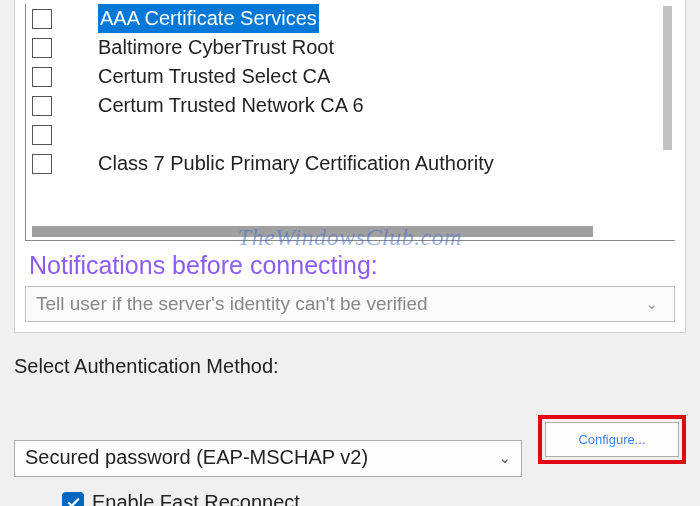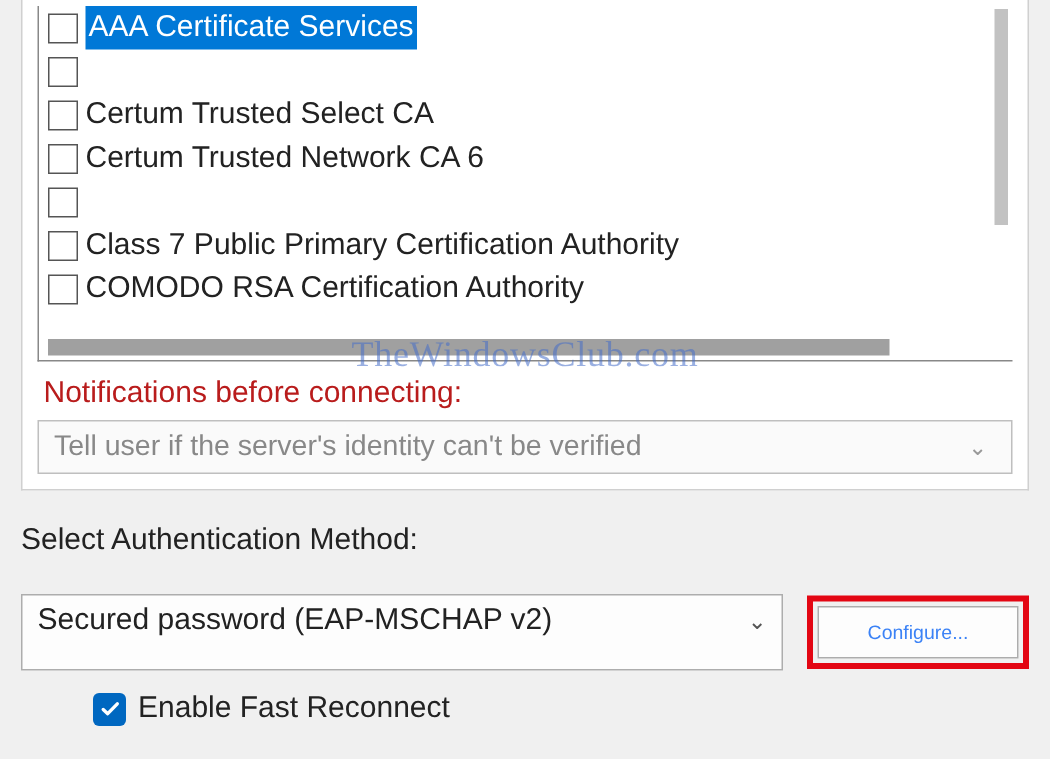--- a/index.html
+++ b/index.html
@@ -40,20 +40,21 @@
     }
 
     .cert-item {
       display: flex;
       align-items: center;
       height: 29px;
       font-size: 20px;
       line-height: 29px;
       color: #222;
       white-space: nowrap;
+      gap: 41px;
     }
 
     .cert-item .chk {
       width: 18px;
       height: 18px;
       border: 1px solid #555;
       margin-left: 4px;
       margin-right: 5px;
       background: #fff;
       flex-shrink: 0;
@@ -88,30 +89,31 @@
       background: #a0a0a0;
     }
 
     
     .watermark {
       position: absolute;
       left: 0; right: 0;
       top: 224px;
       text-align: center;
       font-size: 24px;
+      font-style: italic;
       font-family: Georgia, "Times New Roman", serif;
       color: rgba(70, 110, 200, 0.55);
       pointer-events: none;
       letter-spacing: 0.5px;
     }
 
     
     .notif-label {
-      font-size: 20px;
-      color: #b91c1c;
+      font-size: 25px;
+      color: #8b5cf6;
       margin: 10px 0 6px 4px;
     }
 
     .notif-select {
       display: flex;
       align-items: center;
       justify-content: space-between;
       border: 1px solid #bfbfbf;
       background: #fafafa;
       height: 34px;
@@ -143,23 +145,24 @@
     }
 
     .auth-select {
       flex: 1;
       display: flex;
       align-items: center;
       justify-content: space-between;
       height: 33px;
       border: 1px solid #adadad;
       background: #fdfdfd;
-      padding: 0 10px 16px 10px;
-      font-size: 20px;
-      color: #222;
+      padding: 0 10px 2px 10px;
+      font-size: 20px;
+      color: #222;
+      margin-top: 38px;
     }
 
     .auth-select .chevron {
       color: #555;
       font-size: 15px;
     }
 
     .config-wrap {
       border: 4px solid #e30613;
       padding: 3px;
@@ -213,39 +216,36 @@
   <div class="cert-group">
 
     <div class="cert-listbox">
       <div class="cert-list" id="cert-list">
           <div class="cert-item selected">
             <span class="chk"></span>
             <span class="label">AAA Certificate Services</span>
           </div>
           <div class="cert-item">
             <span class="chk"></span>
+            <span class="label">Baltimore CyberTrust Root</span>
           </div>
           <div class="cert-item">
             <span class="chk"></span>
             <span class="label">Certum Trusted Select CA</span>
           </div>
           <div class="cert-item">
             <span class="chk"></span>
             <span class="label">Certum Trusted Network CA 6</span>
           </div>
           <div class="cert-item">
             <span class="chk"></span>
           </div>
           <div class="cert-item">
             <span class="chk"></span>
             <span class="label">Class 7 Public Primary Certification Authority</span>
-          </div>
-          <div class="cert-item">
-            <span class="chk"></span>
-            <span class="label">COMODO RSA Certification Authority</span>
           </div>
         </div>
       <div class="v-scroll"></div>
       <div class="h-scroll-track">
         <div class="h-scroll-thumb"></div>
       </div>
     </div>
 
     <div class="notif-label">Notifications before connecting:</div>
 

